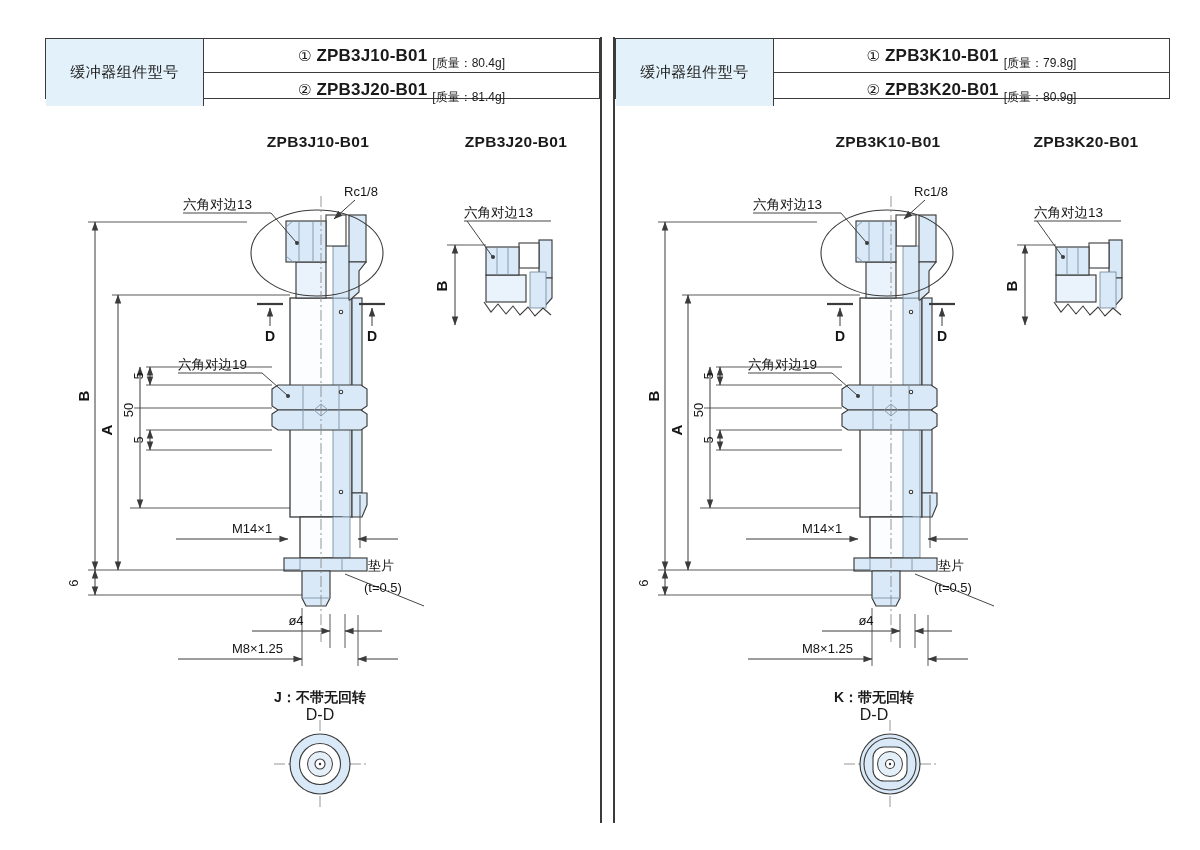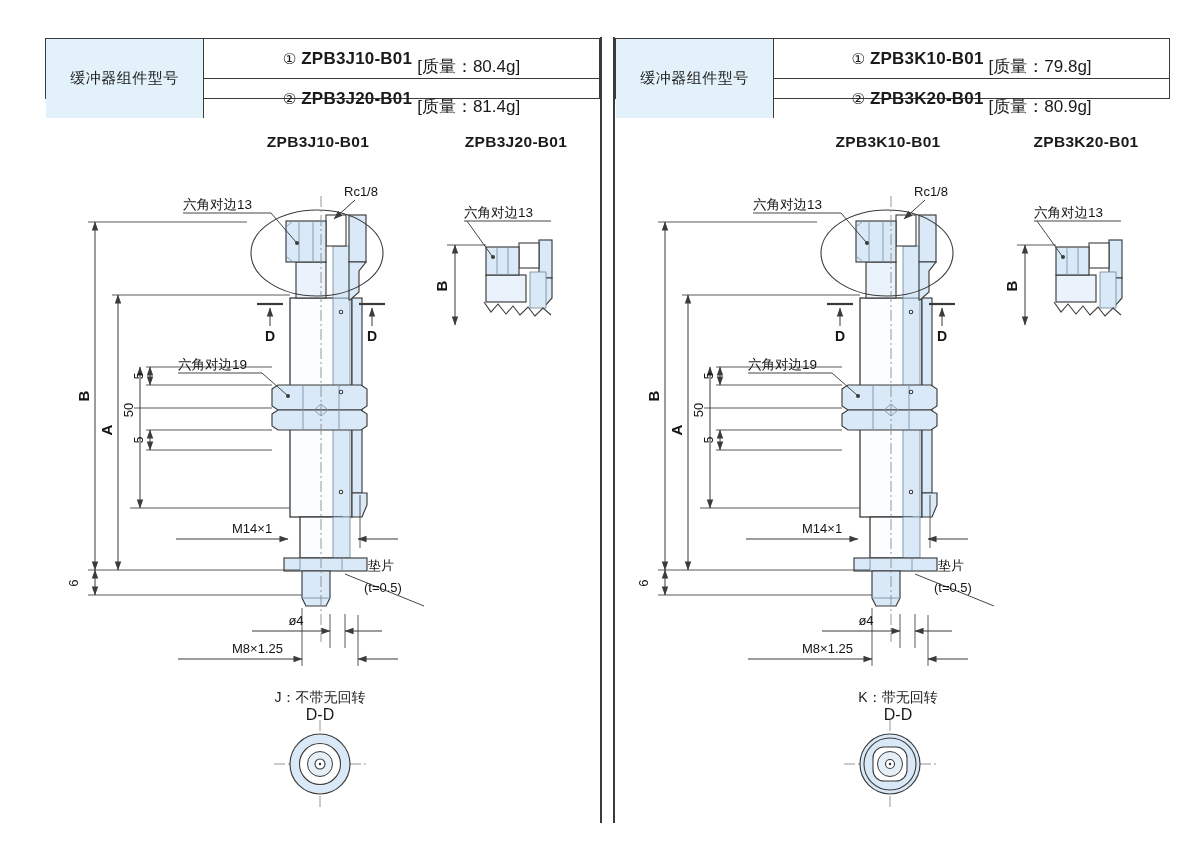--- a/index.html
+++ b/index.html
@@ -14,26 +14,26 @@
   .spec-table{position:absolute;top:38px;left:45px;width:555px;height:61px;
     display:grid;grid-template-columns:158px 1fr;grid-template-rows:1fr 1fr;
     border:1.5px solid var(--border);background:#fff;}
   .spec-header{grid-row:1/3;background:var(--table_header_bg);
     display:flex;align-items:center;justify-content:center;
     font-size:15px;letter-spacing:.5px;border-right:1px solid var(--border);}
   .spec-row{display:flex;align-items:center;justify-content:center;gap:5px;}
   .spec-row.first{border-bottom:1px solid var(--border);}
   .spec-row .idx{font-size:15px;}
   .spec-row .model{font-size:17px;font-weight:bold;letter-spacing:.2px;}
-  .spec-row .mass{font-size:17px;margin-top:16px;}
+  .spec-row .mass{font-size:12px;margin-top:16px;}
   
   .drw-title{position:absolute;top:133px;width:190px;text-align:center;
     font-size:15.5px;font-weight:bold;letter-spacing:.3px;}
   .section-caption{position:absolute;top:689px;width:200px;text-align:center;line-height:17px;}
-  .section-caption .l1{font-size:14px;font-weight:normal;}
+  .section-caption .l1{font-size:14px;font-weight:bold;}
   .section-caption .l2{font-size:16px;}
   
   .vdiv{position:absolute;top:37px;height:786px;width:1.5px;background:var(--border);}
   
   .pf{fill:var(--part_fill);stroke:var(--line);stroke-width:1.15;}
   .pfl{fill:var(--part_fill_light);stroke:var(--line);stroke-width:1.15;}
   .pfi{fill:var(--part_fill);stroke:#6e8396;stroke-width:.8;}
   .wf{fill:#fff;stroke:var(--line);stroke-width:1.1;}
   .bodyf{fill:#fcfdff;stroke:var(--line);stroke-width:1.3;}
   .thin{stroke:#7d93a8;stroke-width:.9;fill:none;}
@@ -248,20 +248,20 @@
       <span class="mass">[质量：79.8g]</span>
     </div>
     <div class="spec-row">
       <span class="idx">②</span>
       <span class="model">ZPB3K20-B01</span>
       <span class="mass">[质量：80.9g]</span>
     </div>
   </div>
   <div class="drw-title" style="left:223px;">ZPB3K10-B01</div>
   <div class="drw-title" style="left:421px;">ZPB3K20-B01</div>
-  <div class="section-caption" style="left:228px;">
+  <div class="section-caption" style="left:204px;">
     <div class="l1">K：带无回转</div>
     <div class="l2">D-D</div>
   </div>
 </div>
 
 <div class="vdiv" style="left:600px;"></div>
 <div class="vdiv" style="left:613px;"></div>
 
 </body></html>

